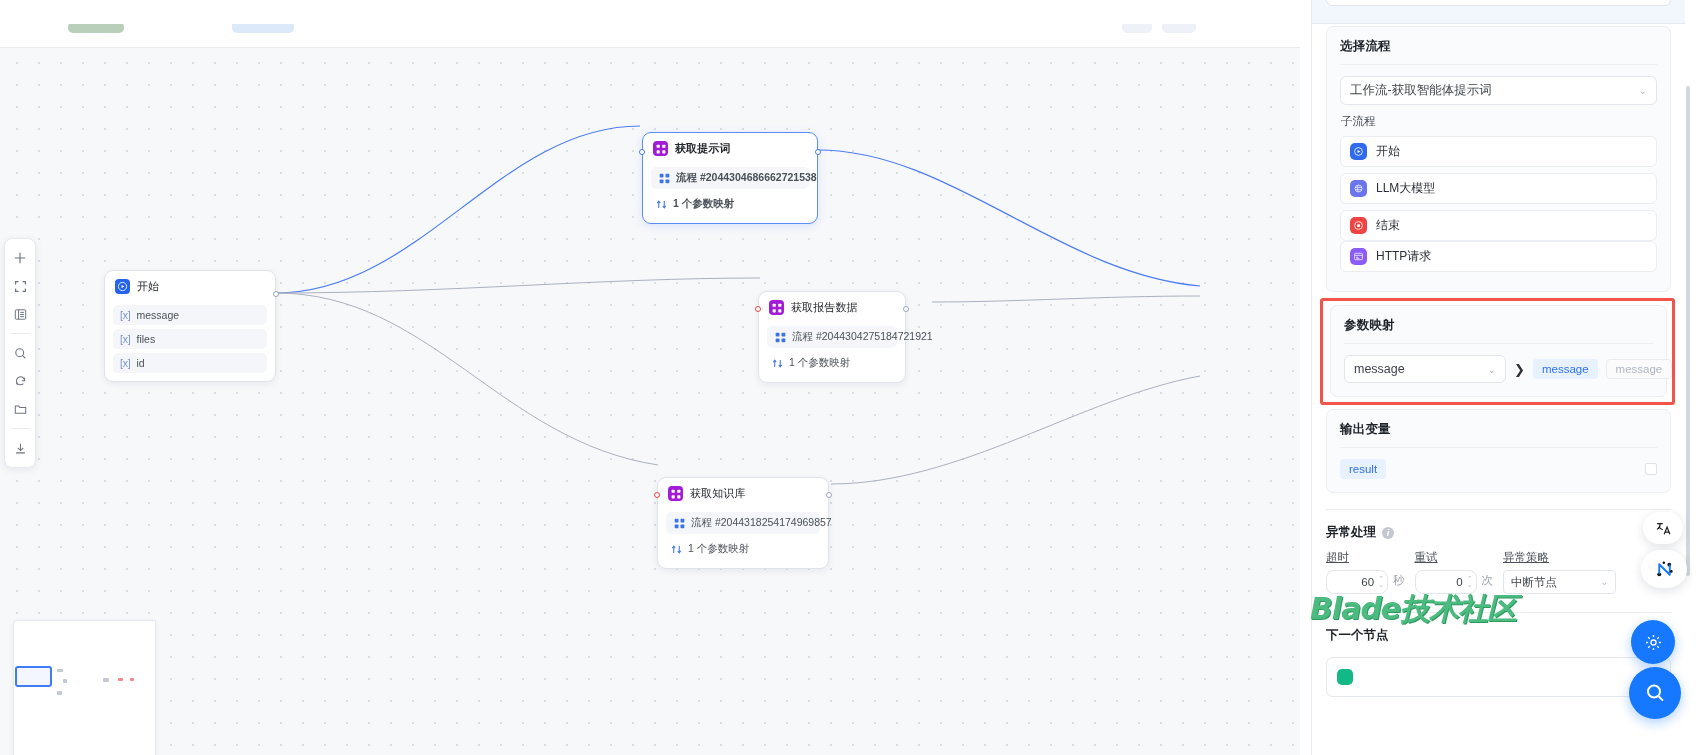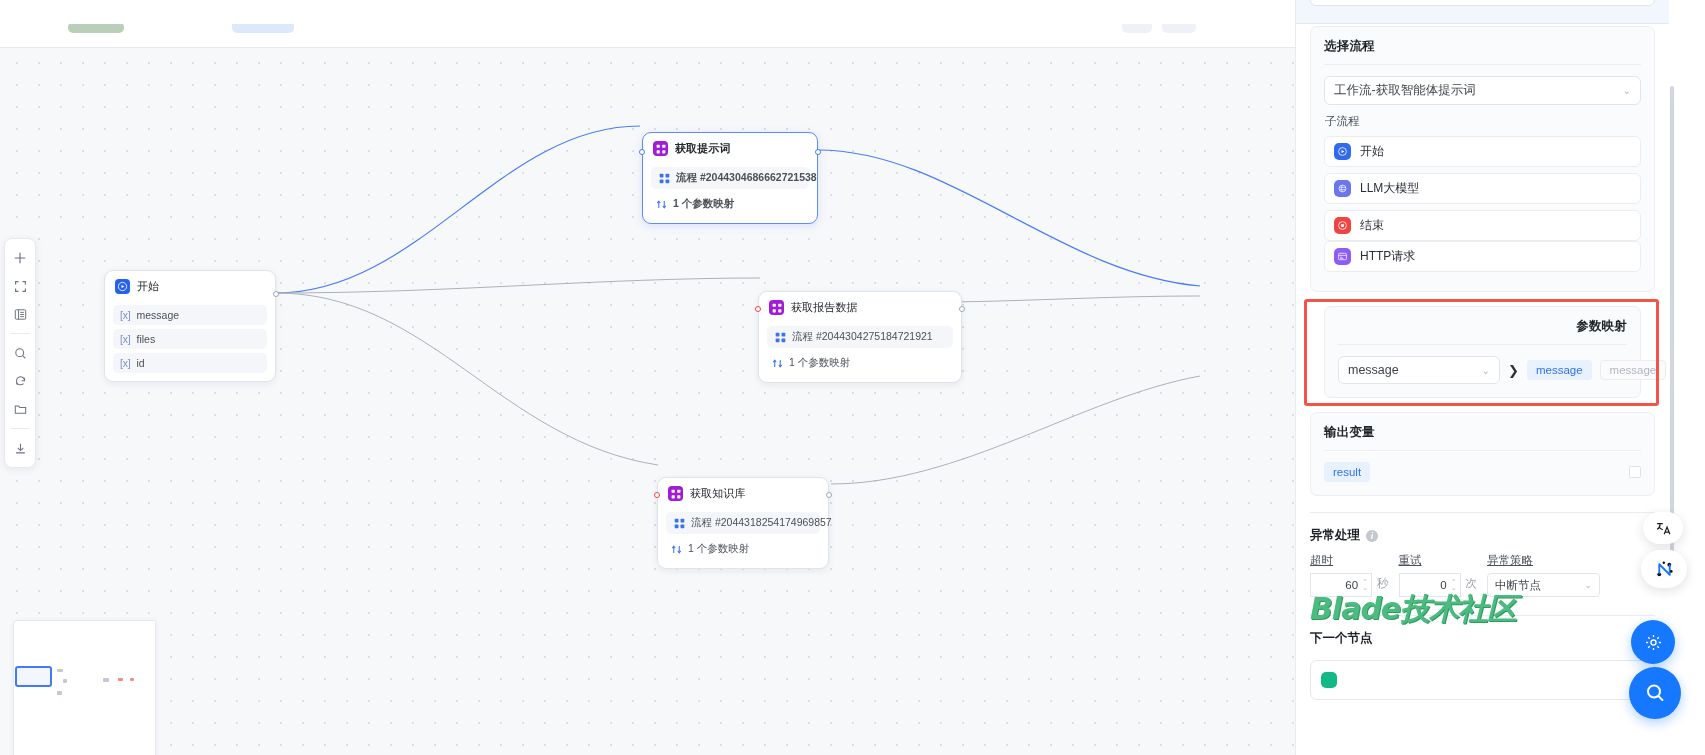--- a/index.html
+++ b/index.html
@@ -90,21 +90,21 @@
   }
   #mm-view {
     position:absolute; left:1px; top:45px; width:37px; height:21px;
     border:2px solid #3f7cf6; border-radius:3px; background:rgba(80,130,245,.07);
   }
   .mm-dot { position:absolute; background:#c3cad6; border-radius:1px; }
   .mm-dot.r { background:#f08b8b; }
 
   
   #panel {
-    position:absolute; right:30px; top:0; width:380px; height:755px;
+    position:absolute; right:14px; top:0; width:380px; height:755px;
     background:#fff; border-left:1px solid #e9ebef;
     overflow:hidden;
   }
   #panel-scroll { position:absolute; inset:0 6px 0 0; }
   .desc-zone {
     position:absolute; left:0; top:-26px; right:0; height:50px;
     background:#f2f7fe; border-bottom:1px solid #e4eaf3;
   }
   .desc-input {
     position:absolute; left:14px; top:-20px; right:14px; height:26px;
@@ -163,21 +163,21 @@
   .exc-title { display:flex; align-items:center; gap:6px; font-size:12.5px; font-weight:bold; color:#1e2329; }
   .infoi {
     width:12px; height:12px; border-radius:50%; background:#c3c8d0; color:#fff;
     font-size:9px; font-style:italic; font-weight:bold;
     display:flex; align-items:center; justify-content:center;
   }
   .exc-grid { display:flex; align-items:flex-end; gap:0; margin-top:9px; }
   .exc-col { }
   .exc-lab { font-size:11.5px; color:#4a5059; margin-bottom:5px;text-decoration:underline; }
   .numbox {
-    width:62px; height:24px; border:1px solid #e2e6ec; border-radius:0; background:#fff;
+    width:62px; height:24px; border:1px solid #e2e6ec; border-radius:8px; background:#fff;
     display:flex; align-items:center; justify-content:flex-end; padding-right:3px;
     font-size:11.5px; color:#3d434b; position:relative;
   }
   .spin { display:flex; flex-direction:column; margin-left:4px; color:#b7bcc5; font-size:7px; line-height:6px; }
   .unit { font-size:11.5px; color:#9ba1ab; margin:0 10px 4px 5px; }
   .selsm {
     width:113px; height:24px; border:1px solid #e2e6ec; border-radius:4px; background:#fff;
     display:flex; align-items:center; padding:0 7px; font-size:11.5px; color:#3d434b;
   }
   .selsm .chev { margin-left:auto; color:#b4bac4; font-size:9px; }
@@ -298,21 +298,21 @@
             <path d="M2 6 L4 3 L6 6"></path>
               <path d="M10 10 L12 13 L14 10"></path>
           </svg>
         </span>
         <span>1 个参数映射</span>
       </div>
       <div class="port blue" style="left:-4px; top:16px;"></div>
       <div class="port blue" style="right:-4px; top:16px;"></div>
     </div>
 
-    <div class="node" style="left:758px; top:267px; width:204px;">
+    <div class="node" style="left:758px; top:267px; width:148px;">
       <div class="node-head">
         <span class="node-ico" style="background:#a21bd6;">
           <svg width="10" height="10" viewBox="0 0 16 16">
             <rect x="1" y="1" width="5" height="5" rx="1" fill="#fff"></rect>
             <rect x="10" y="1" width="5" height="5" rx="1" fill="#fff"></rect>
             <rect x="1" y="10" width="5" height="5" rx="1" fill="#fff"></rect>
             <rect x="10" y="10" width="5" height="5" rx="1" fill="#fff"></rect>
           </svg>
         </span>
         <span class="node-title">获取报告数据</span>
@@ -486,21 +486,21 @@
               <rect x="3.5" y="5" width="17" height="14" rx="2"></rect>
                 <path d="M3.5 9.5h17"></path>
               <path d="M7 13.5h4M7 16h7"></path>
             </svg>
           </span>
           <span class="fi-label">HTTP请求</span>
         </div>
       </div>
 
       <div id="parammap-wrap">
-        <div class="card" style="margin:14px;text-align:right;">
+        <div class="card" style="margin:4px;">
           <div class="card-title">参数映射</div>
           <div class="card-rule"></div>
           <div class="pm-row">
             <div class="pm-select">
               <span>message</span>
               <span class="chev">⌄</span>
             </div>
             <span class="pm-arrow">❯</span>
             <span class="tag-blue">message</span>
             <span class="tag-gray">message</span>

